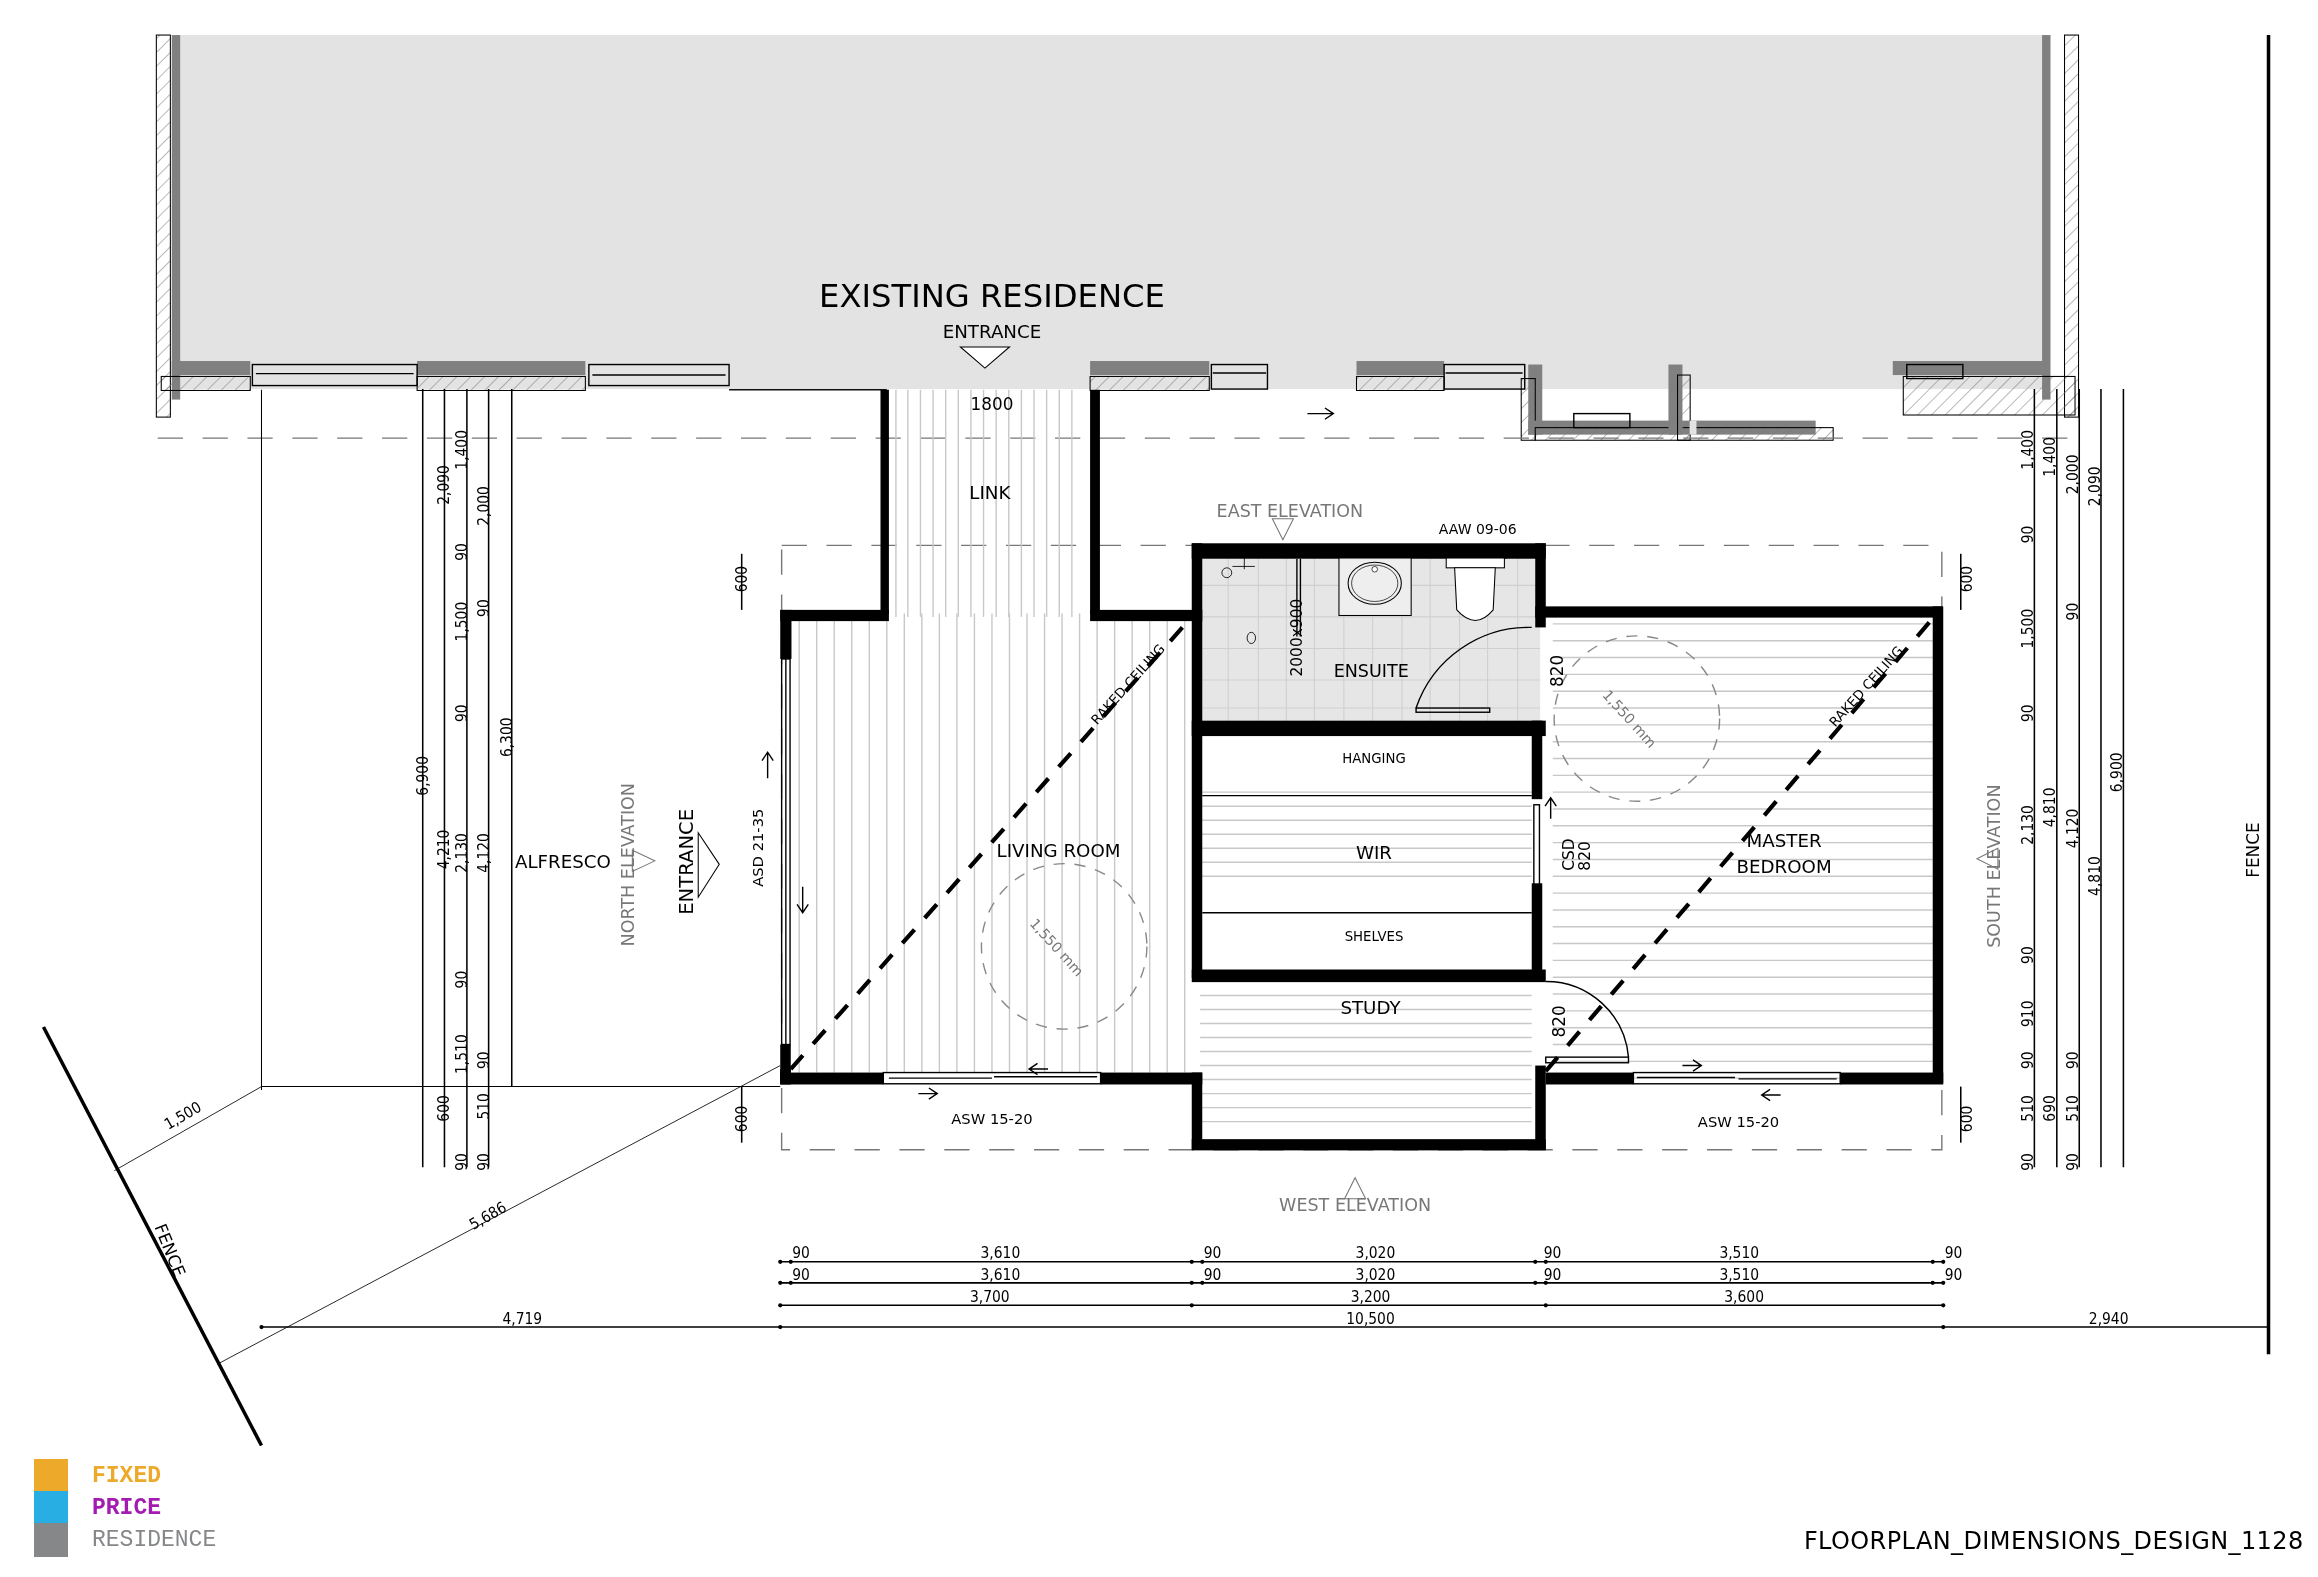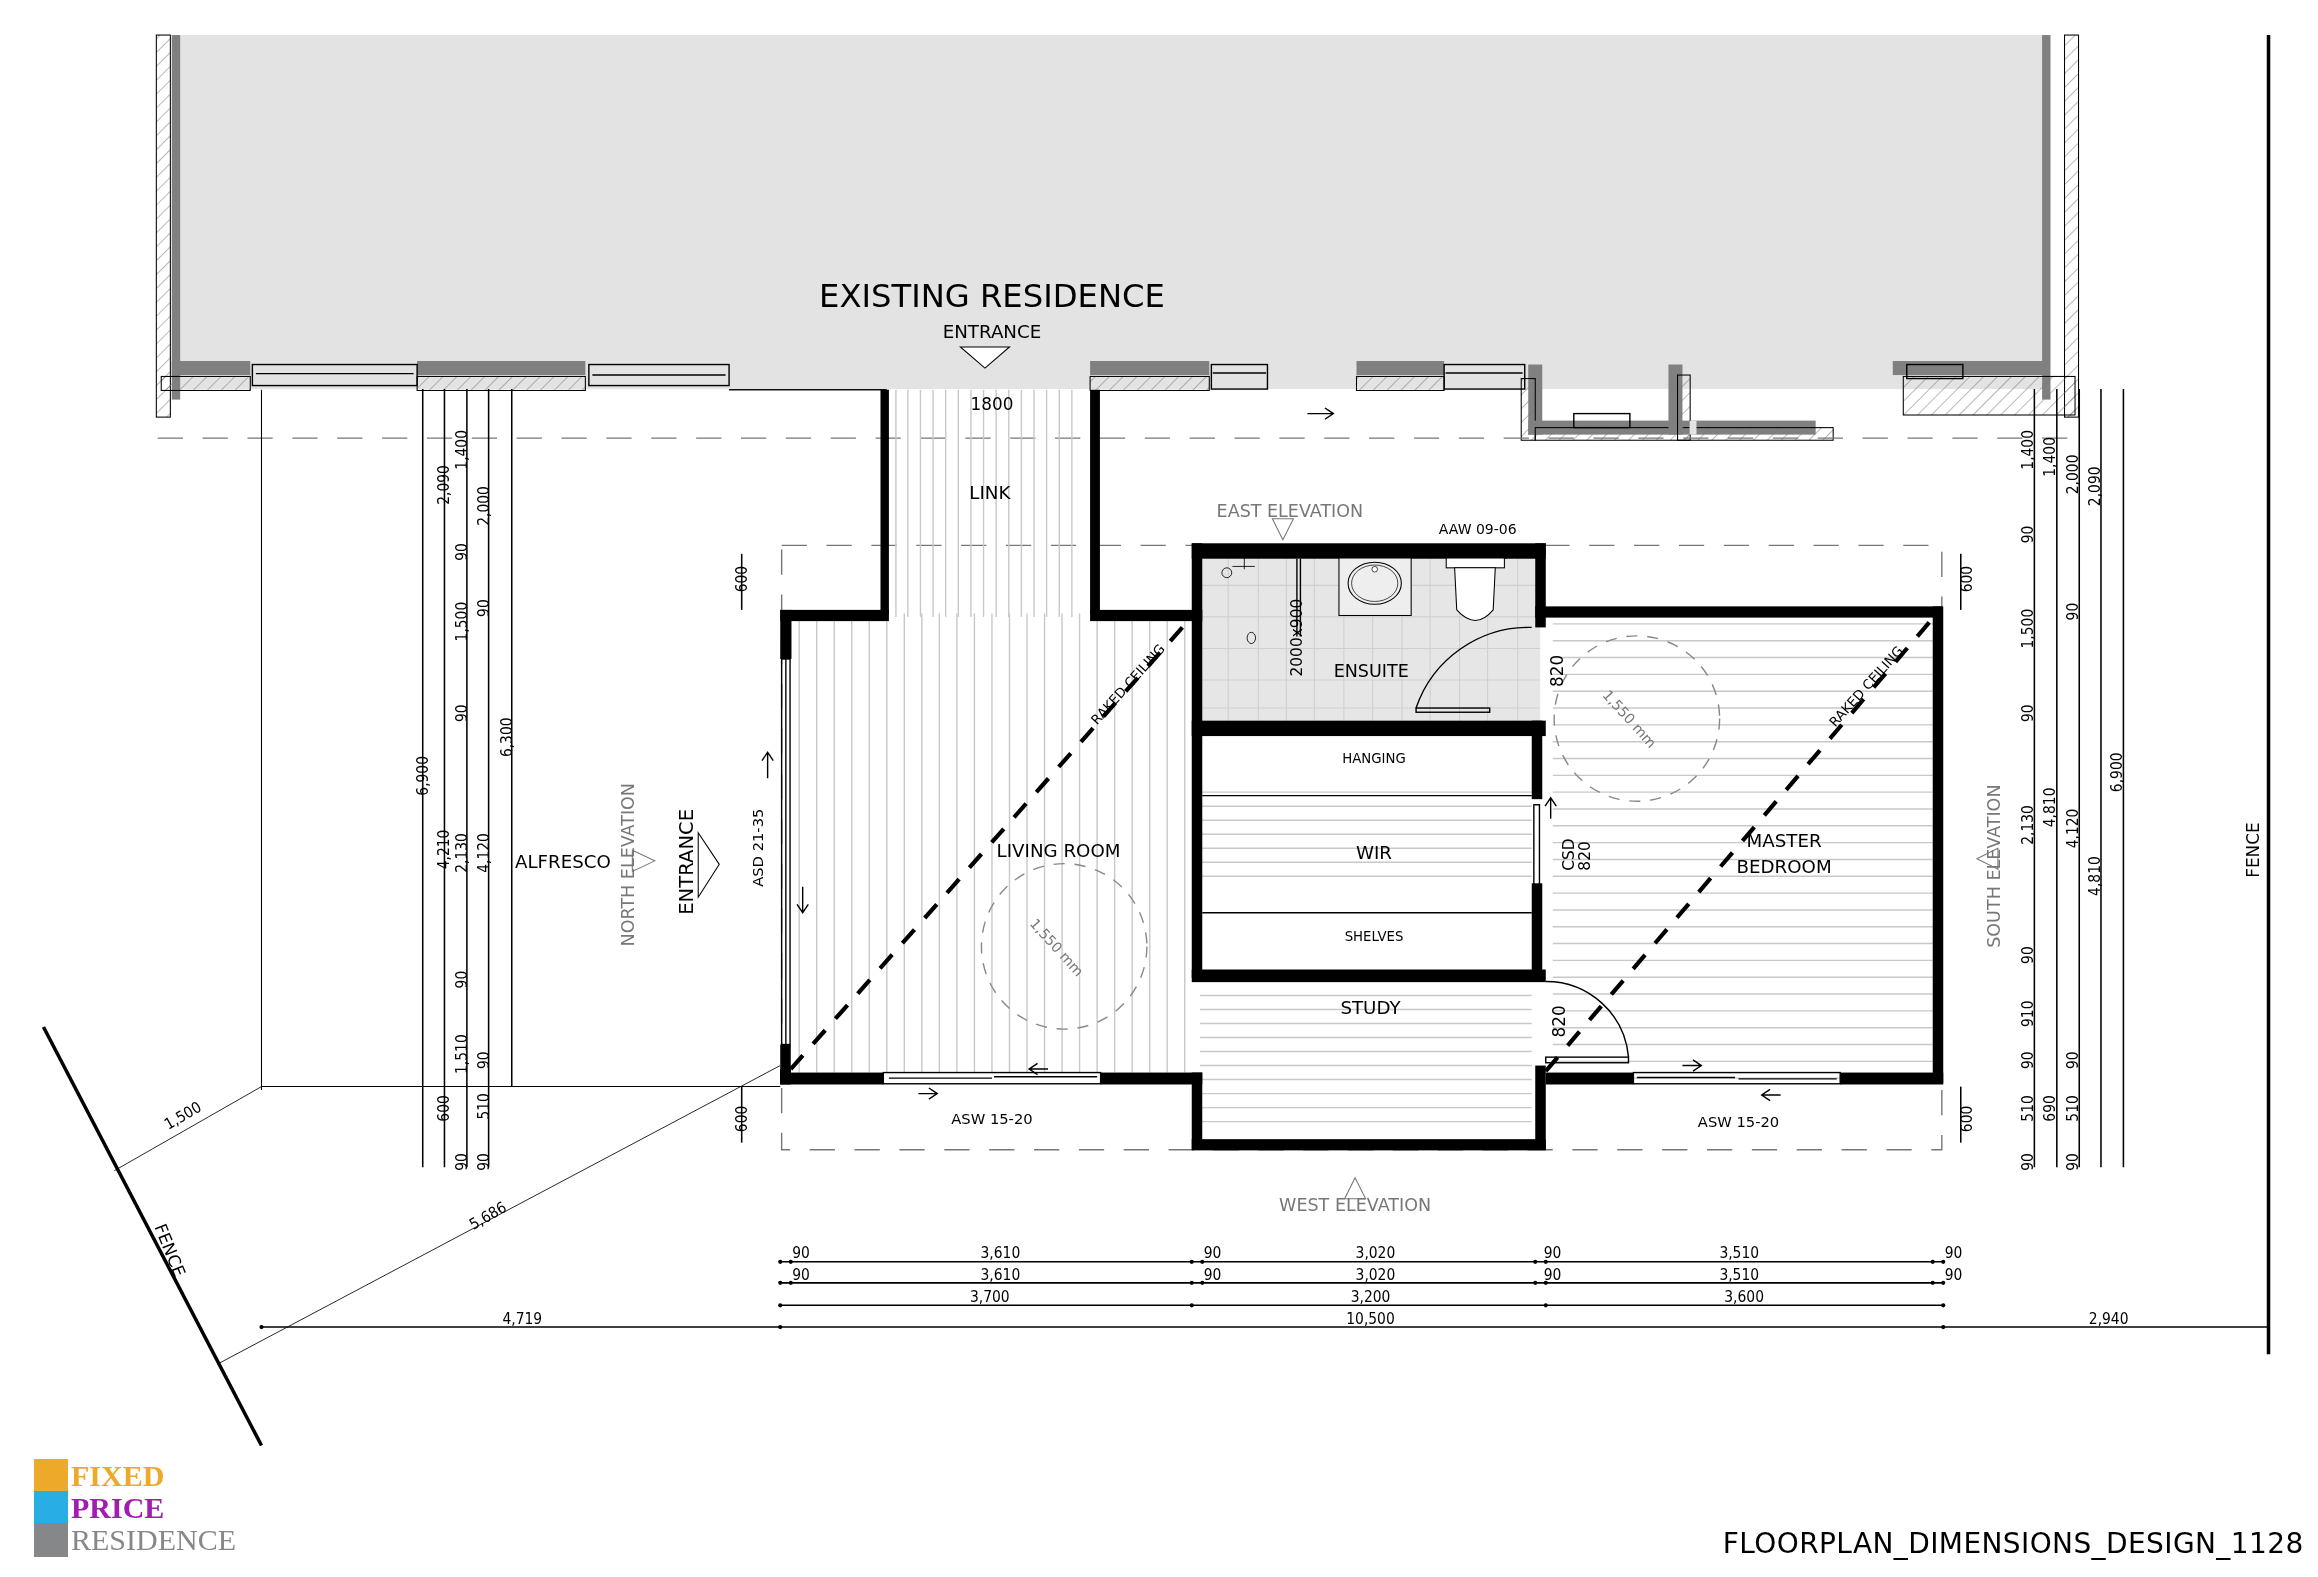--- a/index.html
+++ b/index.html
@@ -10,22 +10,22 @@
   .dim{font-family:"DejaVu Sans Condensed","DejaVu Sans",sans-serif;fill:#000;font-size:22px;}
   .wall{fill:#000;}
   .thin{stroke:#000;stroke-width:2;fill:none;}
   .dline{stroke:#000;stroke-width:2.2;fill:none;}
   .dash{stroke:#777;stroke-width:2;fill:none;stroke-dasharray:36 28;}
   .rake{stroke:#000;stroke-width:6;fill:none;stroke-dasharray:26 22;}
   .circ{stroke:#888;stroke-width:2;fill:none;stroke-dasharray:16 14;}
   .floorline{stroke:#c8c8c8;stroke-width:2;}
   .logo{position:absolute;left:34px;top:1459px;}
   .logo .bar{position:absolute;left:0;width:34px;}
-  .logo .word{position:absolute;left:37px;font-family:Liberation Serif, serif;font-weight:bold;font-size:30px;line-height:34px;}
-  .title-block{position:absolute;right:15.4px;top:1527px;font-family:"DejaVu Sans",sans-serif;font-size:28px;color:#000;letter-spacing:0.4px;}
+  .logo .word{position:absolute;left:58px;font-family:Liberation Mono, monospace;font-weight:bold;font-size:23px;line-height:34px;}
+  .title-block{position:absolute;right:15.4px;top:1527px;font-family:"DejaVu Sans",sans-serif;font-size:24px;color:#000;letter-spacing:0.4px;}
 </style>
 </head>
 <body>
 
 <svg width="2319" height="1578" viewBox="0 0 3308 2251" xmlns="http://www.w3.org/2000/svg">
   <defs>
     <pattern id="hatch" width="14" height="14" patternUnits="userSpaceOnUse" patternTransform="rotate(45)">
       <line x1="0" y1="0" x2="0" y2="14" stroke="#777" stroke-width="1.5"></line>
     </pattern>
   </defs>

